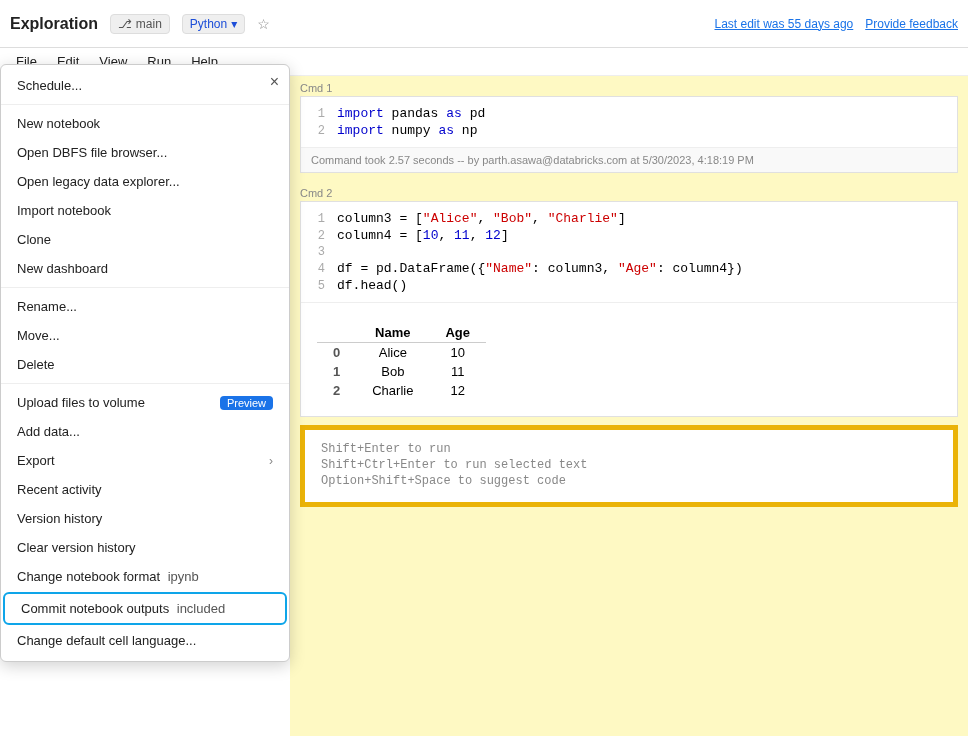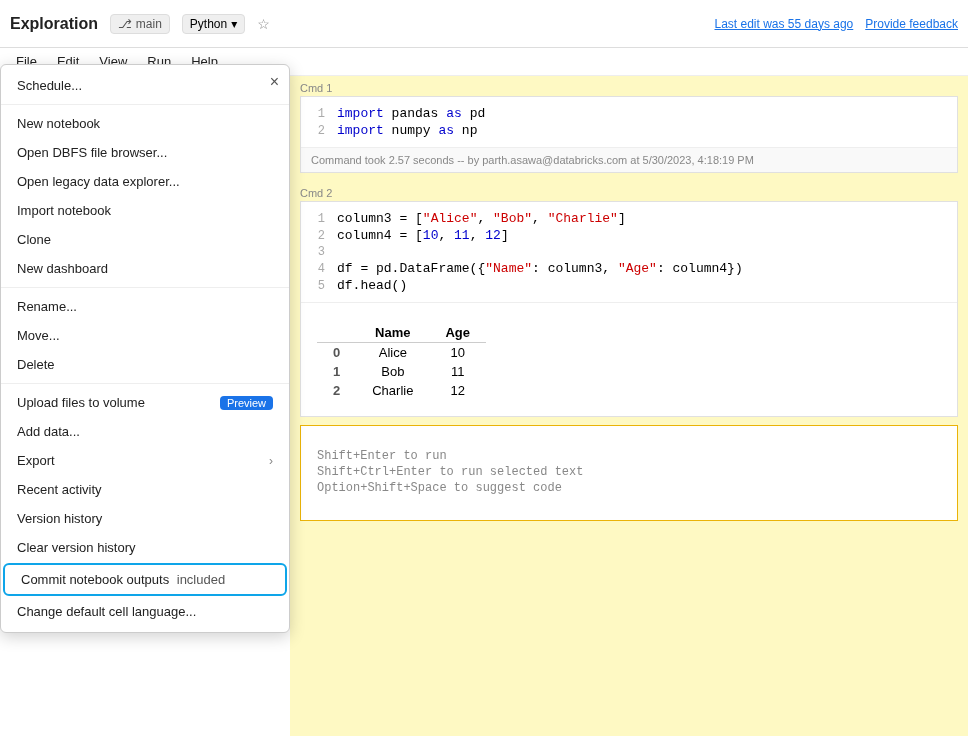--- a/index.html
+++ b/index.html
@@ -5,21 +5,21 @@
     * { box-sizing: border-box; margin: 0; padding: 0; }
     body { font-family: -apple-system, BlinkMacSystemFont, 'Segoe UI', Helvetica, Arial, sans-serif; font-size: 13px; background: #fff; width: 968px; height: 736px; overflow: hidden; position: relative; }
 
     
     .top-bar {
       display: flex; align-items: center; height: 48px; border-bottom: 1px solid #ddd;
       padding: 0 10px; gap: 12px; position: relative; z-index: 10; background: #fff;
     }
     .app-title { font-size: 16px; font-weight: 600; color: #222; }
     .branch-btn { display: flex; align-items: center; gap: 4px; font-size: 12px; color: #555; border: 1px solid #ddd; border-radius: 4px; padding: 2px 7px; cursor: pointer; }
-    .python-btn { display: flex; align-items: center; gap: 4px; font-size: 12px; color: #000000; border: 1px solid #ddd; border-radius: 4px; padding: 2px 7px; cursor: pointer; }
+    .python-btn { display: flex; align-items: center; gap: 4px; font-size: 12px; color: #1d4ed8; border: 1px solid #ddd; border-radius: 4px; padding: 2px 7px; cursor: pointer; }
     .star-btn { color: #888; cursor: pointer; font-size: 14px; }
     .last-edit { font-size: 12px; color: #1a73e8; text-decoration: underline; cursor: pointer; margin-left: auto; }
     .feedback-link { font-size: 12px; color: #1a73e8; text-decoration: underline; cursor: pointer; }
 
     
     .menu-bar {
       display: flex; align-items: center; height: 28px; border-bottom: 1px solid #eee;
       padding: 0 8px; gap: 4px; background: #fff; position: relative; z-index: 10;
     }
     .menu-item { font-size: 13px; color: #222; padding: 2px 8px; cursor: pointer; border-radius: 3px; }
@@ -75,22 +75,22 @@
     .cell-footer { font-size: 11px; color: #888; padding: 6px 10px; background: #f9f9f9; border-top: 1px solid #eee; }
 
     
     .output-table { margin: 12px 16px; border-collapse: collapse; font-size: 13px; }
     .output-table th { font-weight: 600; text-align: center; padding: 2px 16px; border-bottom: 1px solid #ccc; }
     .output-table td { text-align: center; padding: 2px 16px; }
     .output-table .row-idx { color: #555; font-weight: 600; }
 
     
     .hint-cell {
-      background: #fff; border: 1px solid #eab308; margin: 12px 10px;
-      padding: 23px 16px; font-size: 12px; color: #888; font-family: 'Courier New', monospace;
+      background: #fff; border: 5px solid #eab308; margin: 12px 10px;
+      padding: 12px 16px; font-size: 12px; color: #888; font-family: 'Courier New', monospace;
     }
     .hint-cell div { margin-bottom: 2px; }
   </style>
 </head>
 <body>
 
 <div class="top-bar">
   <span class="app-title">Exploration</span>
   <button class="branch-btn">
     <span>⎇</span>
@@ -162,20 +162,23 @@
   </div>
   <div class="dropdown-item">
       <span>Recent activity</span>
     </div>
   <div class="dropdown-item">
       <span>Version history</span>
     </div>
   <div class="dropdown-item">
       <span>Clear version history</span>
     </div>
+  <div class="dropdown-item">
+    <span>Change notebook format <span class="dropdown-suffix">ipynb</span></span>
+  </div>
   <div class="dropdown-item highlighted" style="border: 2px solid #0ea5e9; border-radius: 6px; margin: 1px 2px; align-items: flex-end;">
     <span>Commit notebook outputs <span class="dropdown-suffix">included</span></span>
   </div>
   <div class="dropdown-item">
       <span>Change default cell language...</span>
     </div>
 </div>
 
 <div class="main-content">
   <div class="code-area" style="margin-left: 290px;">

